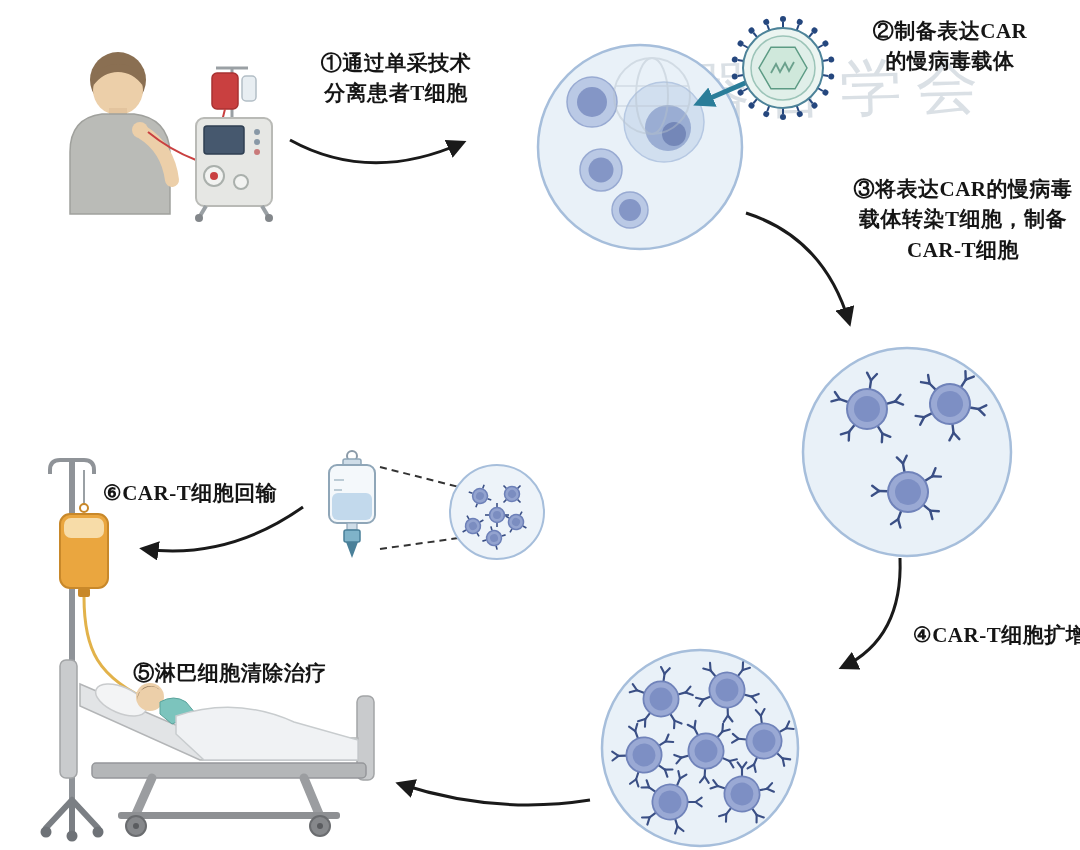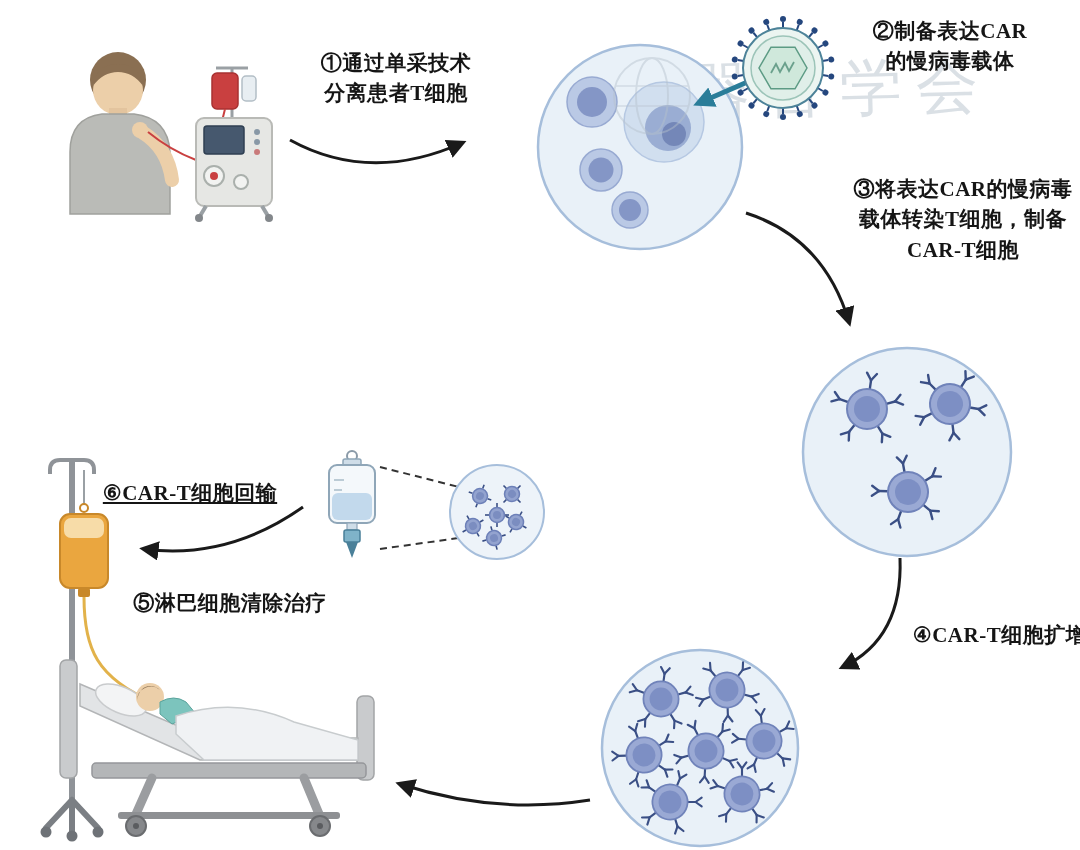--- a/index.html
+++ b/index.html
@@ -17,22 +17,22 @@
   svg.scene { position:absolute; left:0; top:0; z-index:1; }
   .lbl {
     position:absolute; z-index:2;
     font-size:21px; font-weight:700; color:#151515;
     line-height:1.45; white-space:pre-line; letter-spacing:.5px;text-align:center;
   }
   #lbl1 { left:296px; top:48px;  width:200px; }
   #lbl2 { left:845px; top:16px;  width:210px; }
   #lbl3 { left:843px; top:174px; width:240px; }
   #lbl4 { left:905px; top:620px; width:190px; }
-  #lbl5 { left:120px; top:588px; width:220px; }
-  #lbl6 { left:95px;  top:478px; width:190px;text-decoration:underline; }
+  #lbl5 { left:120px; top:658px; width:220px; }
+  #lbl6 { left:95px;  top:478px; width:190px; }
 </style>
 </head>
 <body>
 
 <div class="canvas">
 
   <div class="watermark">器官学会</div>
 
   <svg class="scene" width="1080" height="850" viewBox="0 0 1080 850">
     <defs>

